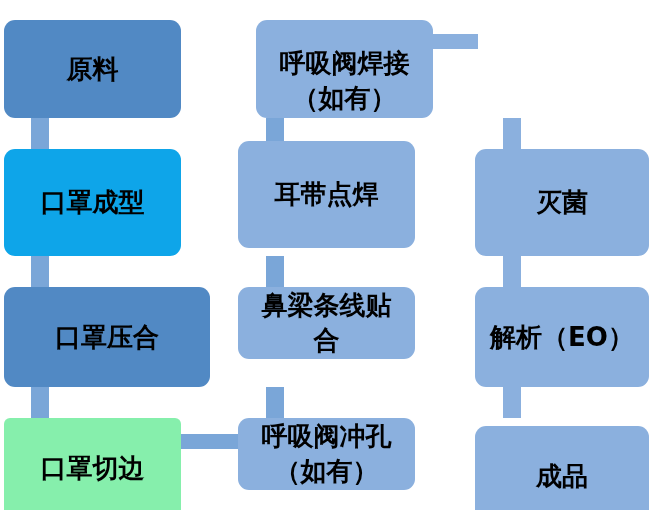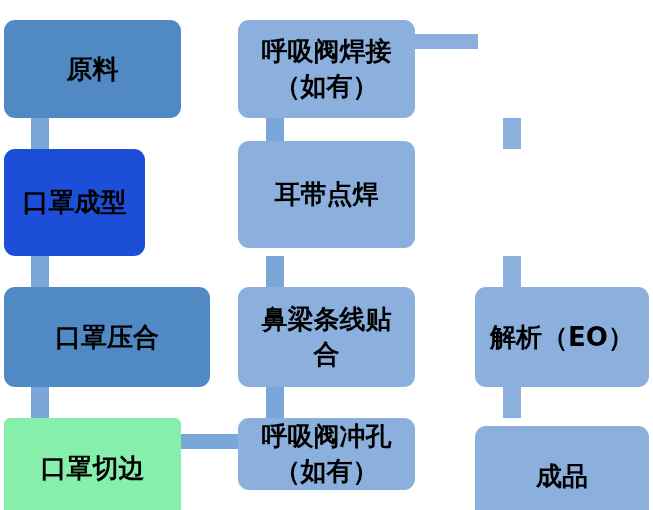--- a/index.html
+++ b/index.html
@@ -64,46 +64,49 @@
   <div class="connector" style="left: 503px; top: 103px; width: 18px; height: 31px; background: rgb(139, 176, 222);"></div>
   <div class="connector" style="left: 503px; top: 241px; width: 18px; height: 31px; background: rgb(139, 176, 222);"></div>
   <div class="connector" style="left: 503px; top: 372px; width: 18px; height: 31px; background: rgb(139, 176, 222);"></div>
 
   <div class="connector" style="left: 412px; top: 19px; width: 66px; height: 15px; background: rgb(139, 176, 222);"></div>
   <div class="connector" style="left: 176px; top: 419px; width: 66px; height: 15px; background: rgb(122, 166, 216);"></div>
 
   <div class="node" style="left: 4px; top: 5px; width: 177px; height: 98px; background: rgb(81, 137, 196);">
     <div class="node-label">原料</div>
   </div>
-  <div class="node" style="left: 4px; top: 134px; width: 141px; height: 107px; background: #1d4ed8;">
+  <div class="node" style="left: 4px; top: 134px; width: 177px; height: 107px; background: #0ea5e9;">
     <div class="node-label">口罩成型</div>
   </div>
   <div class="node" style="left: 4px; top: 272px; width: 206px; height: 100px; background: rgb(81, 137, 196);">
     <div class="node-label">口罩压合</div>
   </div>
   <div class="node" style="left: 4px; top: 403px; width: 177px; height: 100px; background: #86efac; border-radius: 6px;">
     <div class="node-label">口罩切边</div>
   </div>
 
-  <div class="node" style="left: 238px; top: 5px; width: 177px; height: 98px; background: rgb(139, 176, 222);">
+  <div class="node" style="left: 256px; top: 5px; width: 177px; height: 98px; background: rgb(139, 176, 222); align-items: flex-end;">
     <div class="node-label two-line">呼吸阀焊接
 （如有）</div>
   </div>
   <div class="node" style="left: 238px; top: 126px; width: 177px; height: 107px; background: rgb(139, 176, 222);">
     <div class="node-label">耳带点焊</div>
   </div>
-  <div class="node" style="left: 238px; top: 272px; width: 177px; height: 100px; background: rgb(139, 176, 222);">
+  <div class="node" style="left: 238px; top: 272px; width: 177px; height: 72px; background: rgb(139, 176, 222);">
     <div class="node-label two-line">鼻梁条线贴
 合</div>
   </div>
   <div class="node" style="left: 238px; top: 403px; width: 177px; height: 72px; background: rgb(139, 176, 222);">
     <div class="node-label two-line">呼吸阀冲孔
 （如有）</div>
   </div>
 
+  <div class="node" style="left: 475px; top: 134px; width: 174px; height: 107px; background: rgb(139, 176, 222);">
+    <div class="node-label">灭菌</div>
+  </div>
   <div class="node" style="left: 475px; top: 272px; width: 174px; height: 100px; background: rgb(139, 176, 222);">
     <div class="node-label">解析（EO）</div>
   </div>
   <div class="node" style="left: 475px; top: 411px; width: 174px; height: 100px; background: rgb(139, 176, 222);">
     <div class="node-label">成品</div>
   </div>
 
 </div>
 
 </body></html>

